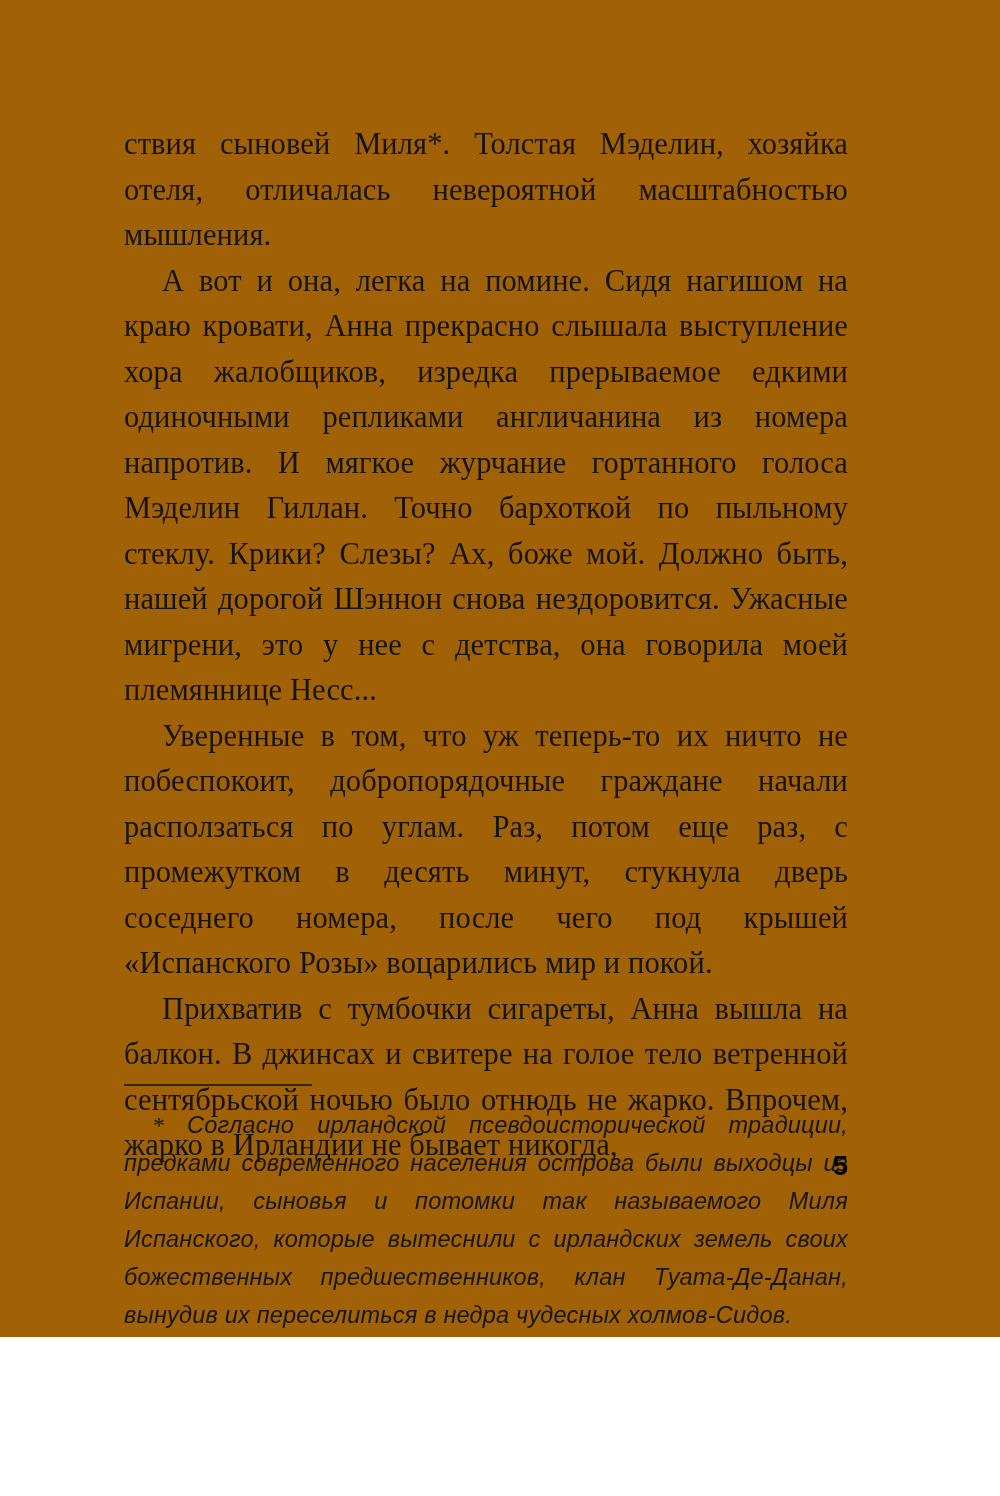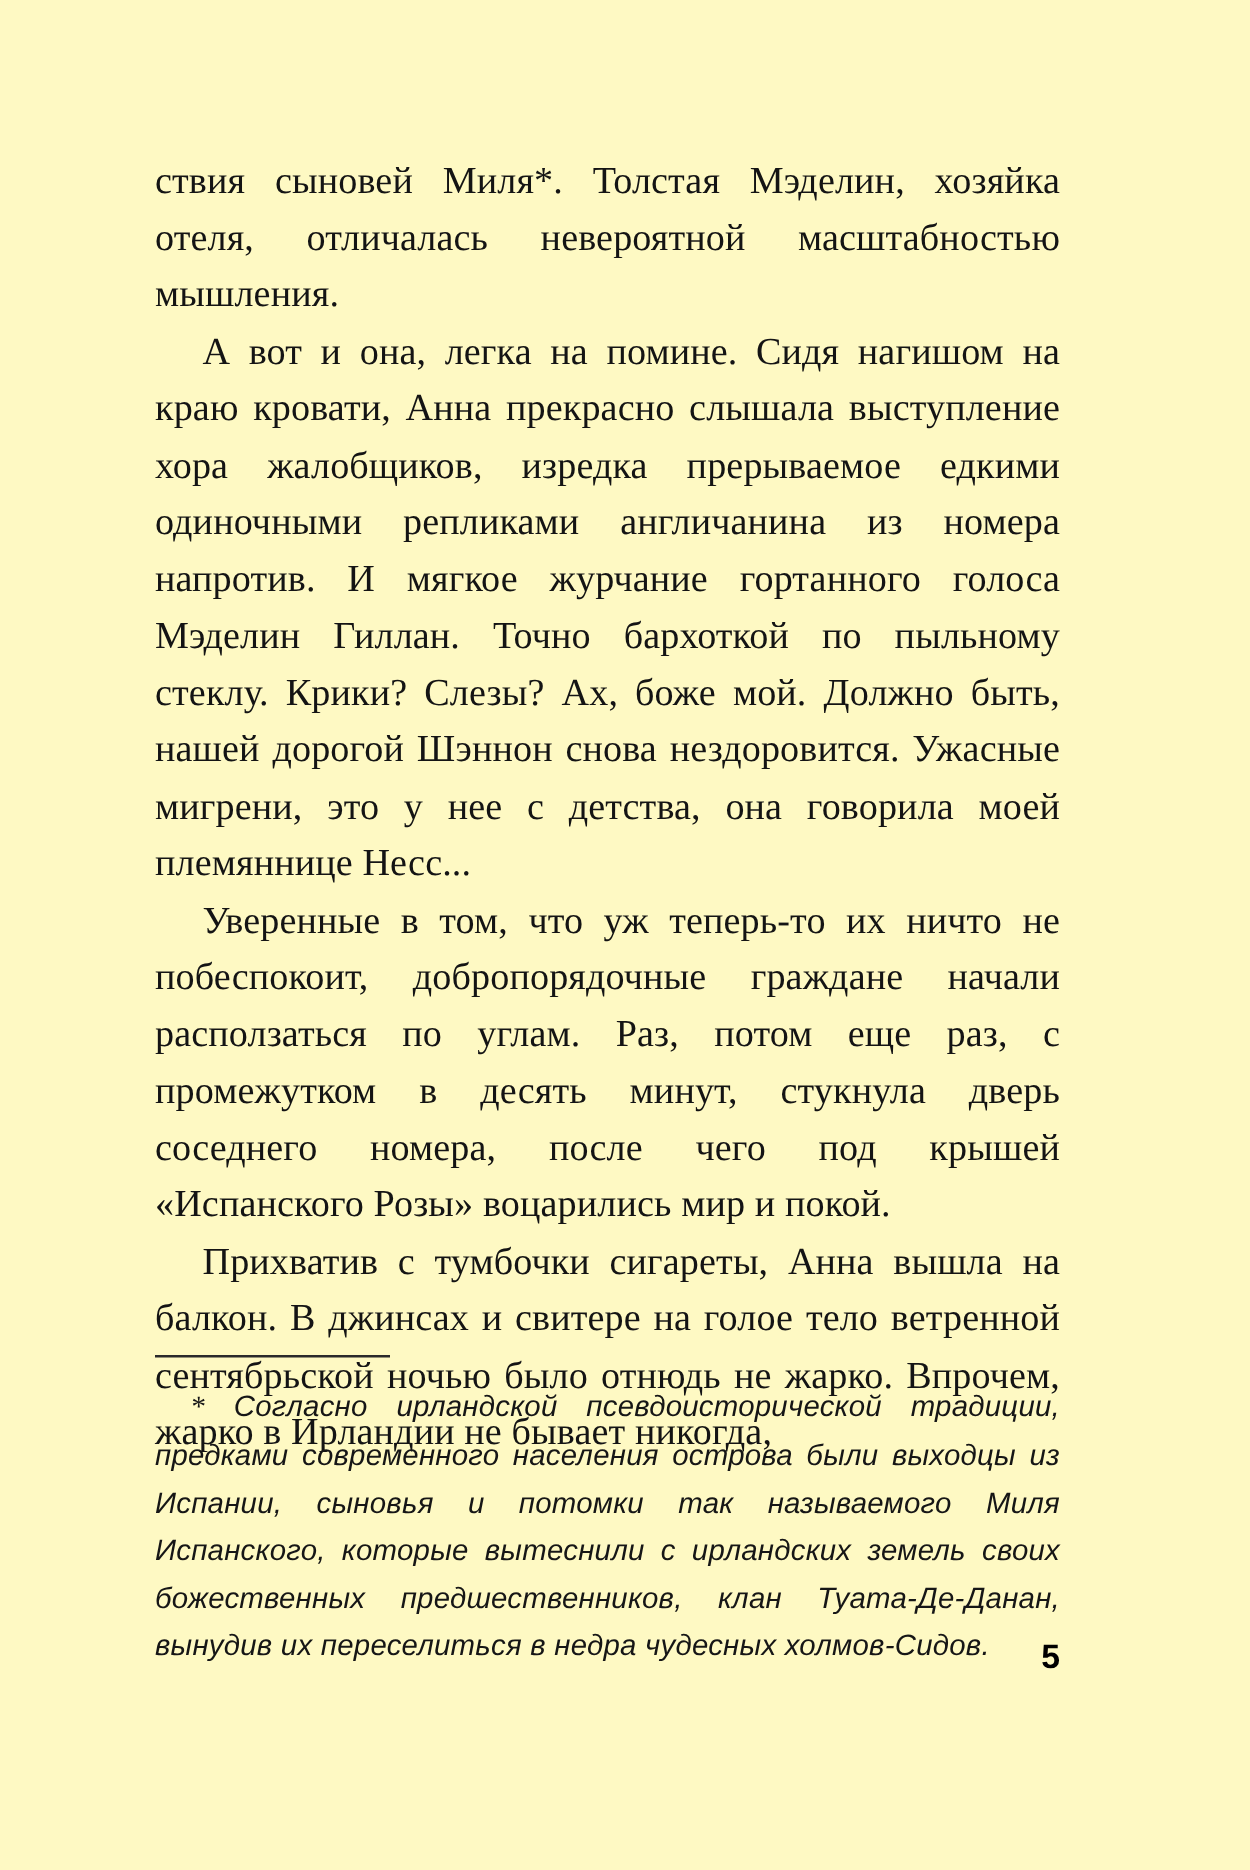--- a/index.html
+++ b/index.html
@@ -13,22 +13,22 @@
     font-family: "Liberation Serif", serif;
     color: #1a1a1a;
     position: relative;
     overflow: hidden;
   }
   .page {
     position: absolute;
     left: 0;
     top: 0;
     width: 1000px;
-    height: 1496px;
-    background: #fef9c3;
+    height: 1337px;
+    background: #a16207;
   }
   .text-column {
     position: absolute;
     left: 124px;
     top: 122px;
     width: 724px;
   }
   .body-par {
     font-family: "Liberation Serif", serif;
     font-size: 30.5px;

